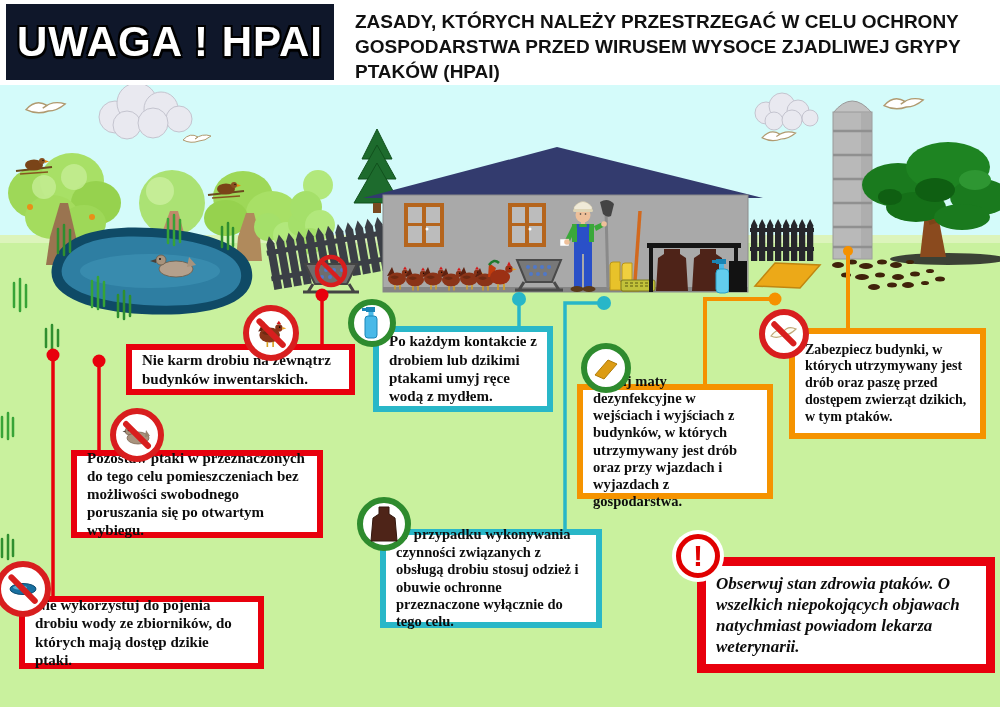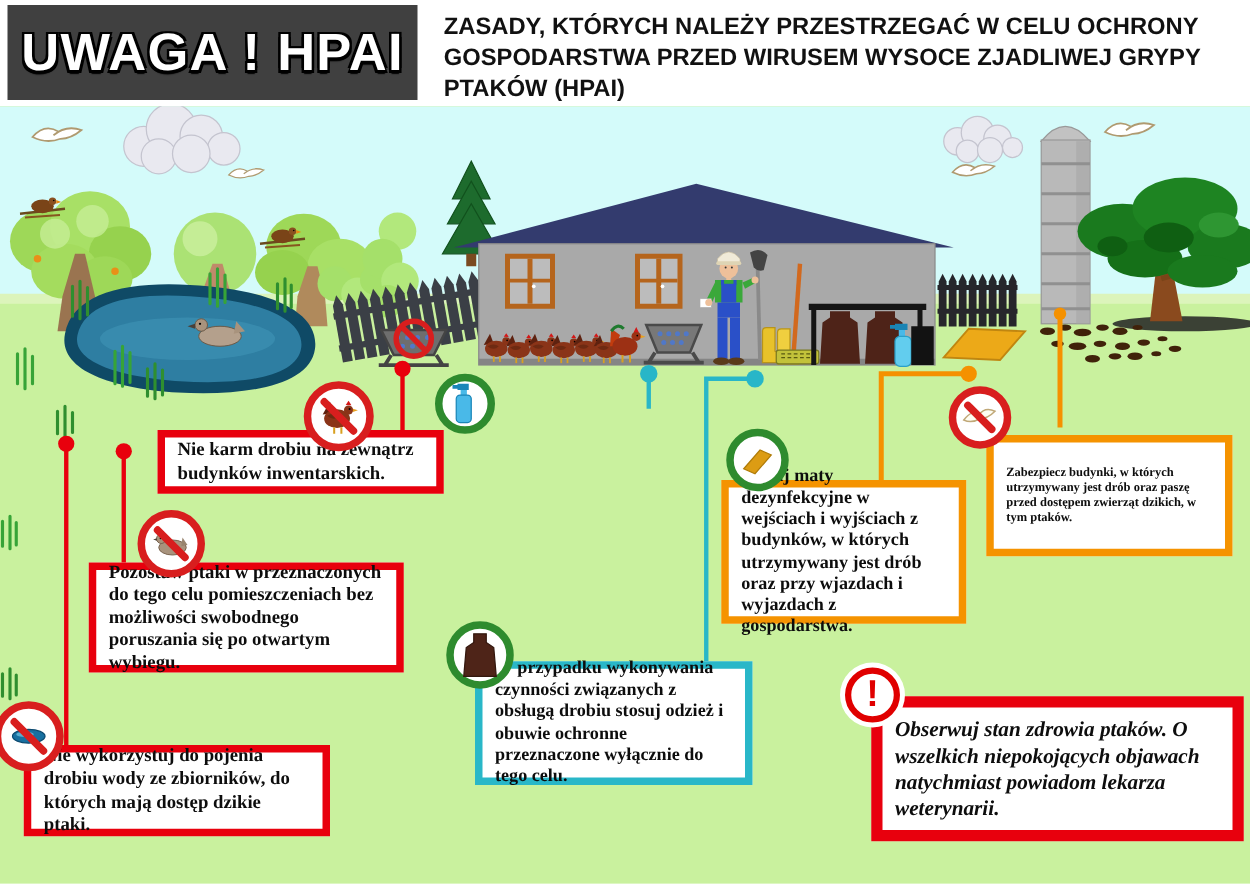--- a/index.html
+++ b/index.html
@@ -1,40 +1,40 @@
 <!DOCTYPE html>
 <html><head>
 <meta charset="utf-8">
 <style>
   html,body{margin:0;padding:0;background:#fff;}
   .poster{position:relative;width:1000px;height:707px;overflow:hidden;background:#fff;
           font-family:"Liberation Sans",sans-serif;}
   
-  .banner{position:absolute;left:6px;top:4px;width:328px;height:76px;background:#404040;
+  .banner{position:absolute;left:6px;top:4px;width:328px;height:76px;background:#0f172a;
           display:flex;align-items:center;justify-content:center;}
   .banner span{font-weight:bold;font-size:42px;color:#fff;letter-spacing:1px;
           text-shadow:-2px -2px 0 #000,2px -2px 0 #000,-2px 2px 0 #000,2px 2px 0 #000,0 3px 1px #000;}
   .title{position:absolute;left:355px;top:9px;width:636px;font-weight:bold;font-size:19px;
           line-height:1.32;color:#111;}
   
   .scene{position:absolute;left:0;top:85px;width:1000px;height:622px;background:#c9f19e;}
   .scene svg{position:absolute;left:0;top:0;}
   
   .callout{position:absolute;background:#fff;border-style:solid;box-sizing:border-box;
            display:flex;align-items:center;z-index:5;
            font-family:"Liberation Serif",serif;font-weight:bold;color:#0d0d0d;}
   .callout .txt{padding:2px 10px;}
   .c-red{border-color:#e8000d;border-width:6px;}
   .c-cyan{border-color:#29b7c8;border-width:6px;}
   .c-orange{border-color:#f59300;border-width:6px;}
   .b1{left:126px;top:344px;width:229px;height:51px;font-size:15px;line-height:1.22;}
   .b2{left:373px;top:326px;width:180px;height:86px;font-size:15px;line-height:1.22;}
   .b3{left:71px;top:450px;width:252px;height:88px;font-size:15px;line-height:1.2;}
   .b4{left:577px;top:384px;width:196px;height:115px;font-size:14.5px;line-height:1.18;}
-  .b5{left:789px;top:348px;width:197px;height:97px;font-size:10px;line-height:1.2;}
+  .b5{left:789px;top:328px;width:197px;height:111px;font-size:14px;line-height:1.2;}
   .b6{left:380px;top:529px;width:222px;height:99px;font-size:14.5px;line-height:1.2;}
   .b7{left:19px;top:596px;width:245px;height:73px;font-size:15px;line-height:1.22;}
   .b8{left:697px;top:557px;width:298px;height:116px;border-width:9px;font-size:17px;line-height:1.25;font-style:italic;}
   
   .icon{position:absolute;border-radius:50%;background:#fff;box-sizing:border-box;
         display:flex;align-items:center;justify-content:center;z-index:8;}
   .prohibit{border:6px solid #d81e1e;}
   .prohibit::after{content:"";position:absolute;left:50%;top:50%;width:88%;height:6px;
         background:#d81e1e;transform:translate(-50%,-50%) rotate(45deg);border-radius:3px;}
   .permit{border:6px solid #2e8b2e;}
@@ -377,20 +377,23 @@
       <circle cx="775" cy="214" r="6.5" fill="#f59100"></circle>
       <path d="M848,166 V257" stroke="#f59100" stroke-width="4"></path>
       <circle cx="848" cy="166" r="5" fill="#f59100"></circle>
     </g>
   </svg>
   </div>
 
   <div class="callout c-red b1">
     <span class="txt">Nie karm drobiu na zewnątrz budynków inwentarskich.</span>
   </div>
+  <div class="callout c-cyan b2">
+    <span class="txt">Po każdym kontakcie z drobiem lub dzikimi ptakami umyj ręce wodą z mydłem.</span>
+  </div>
   <div class="callout c-red b3">
     <span class="txt">Pozostaw ptaki w przeznaczonych do tego celu pomieszczeniach bez możliwości swobodnego poruszania się po otwartym wybiegu.</span>
   </div>
   <div class="callout c-orange b4">
     <span class="txt">Stosuj maty dezynfekcyjne w wejściach i wyjściach z budynków, w których utrzymywany jest drób oraz przy wjazdach i wyjazdach z gospodarstwa.</span>
   </div>
   <div class="callout c-orange b5">
     <span class="txt">Zabezpiecz budynki, w których utrzymywany jest drób oraz paszę przed dostępem zwierząt dzikich, w tym ptaków.</span>
   </div>
   <div class="callout c-cyan b6">

